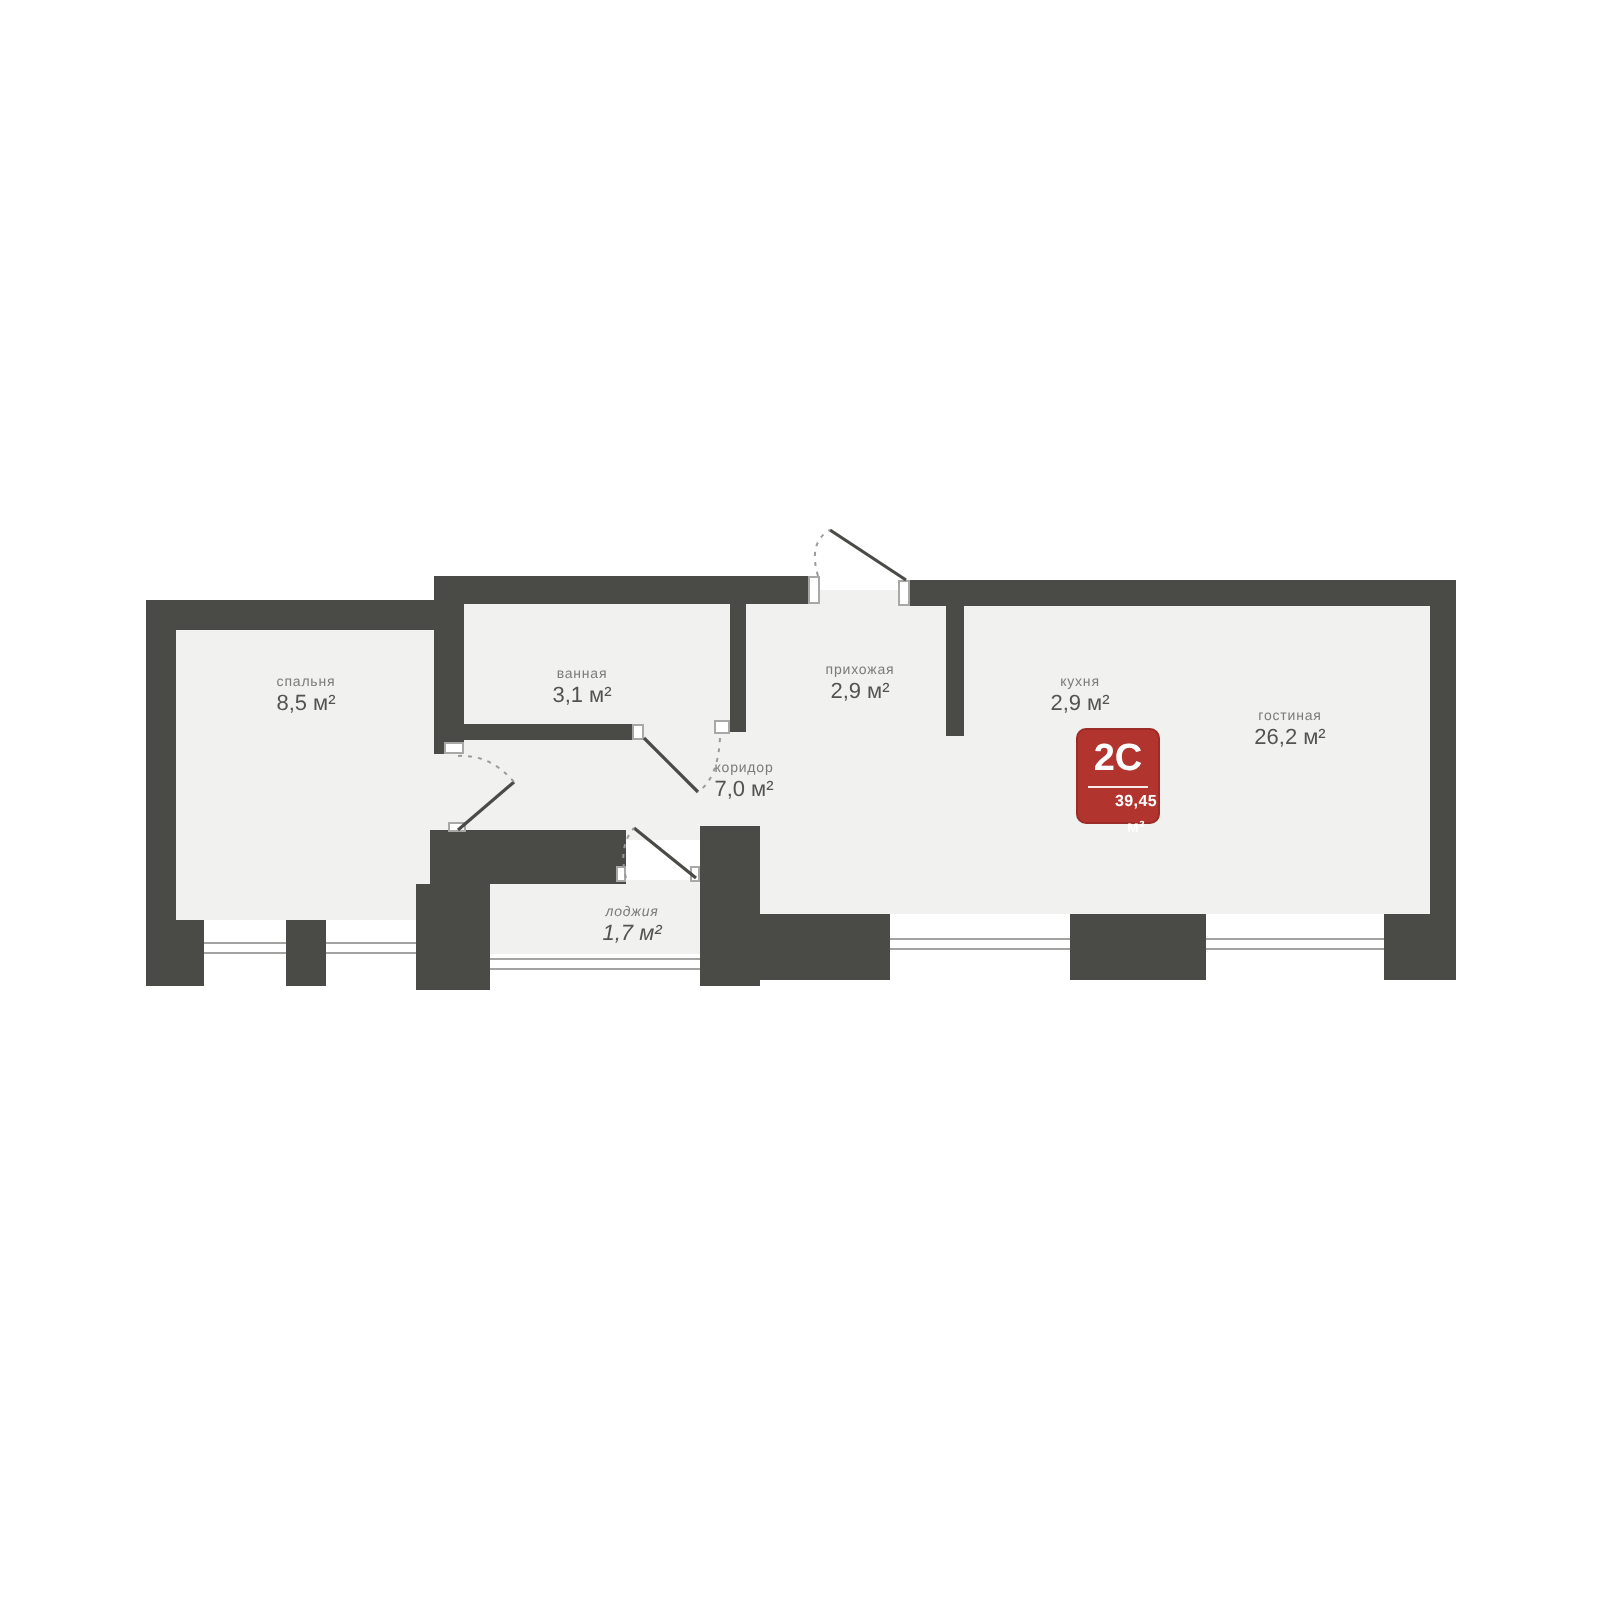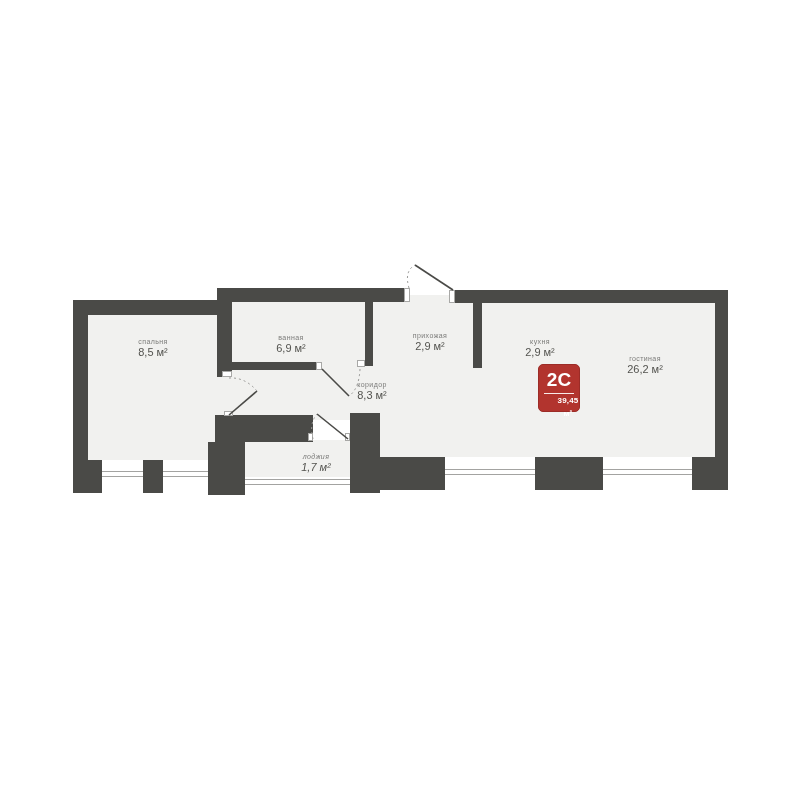--- a/index.html
+++ b/index.html
@@ -93,29 +93,29 @@
     <path class="door-leaf" d="M348,439 L317,414"></path>
     <path class="door-arc" d="M313,439 Q309,423 317,414"></path>
   </svg>
 
   <div class="room-label" style="left:153px;top:338px;">
     <div class="room-name">спальня</div>
     <div class="room-area">8,5 м²</div>
   </div>
   <div class="room-label" style="left:291px;top:334px;">
     <div class="room-name">ванная</div>
-    <div class="room-area">6,9 м²</div>
+    <div class="room-area">3,1 м²</div>
   </div>
   <div class="room-label" style="left:430px;top:332px;">
     <div class="room-name">прихожая</div>
     <div class="room-area">2,9 м²</div>
   </div>
   <div class="room-label" style="left:372px;top:381px;">
     <div class="room-name">коридор</div>
-    <div class="room-area">8,3 м²</div>
+    <div class="room-area">7,0 м²</div>
   </div>
   <div class="room-label" style="left:540px;top:338px;">
     <div class="room-name">кухня</div>
     <div class="room-area">2,9 м²</div>
   </div>
   <div class="room-label" style="left:645px;top:355px;">
     <div class="room-name">гостиная</div>
     <div class="room-area">26,2 м²</div>
   </div>
   <div class="room-label" style="left:316px;top:453px;font-style:italic;">

